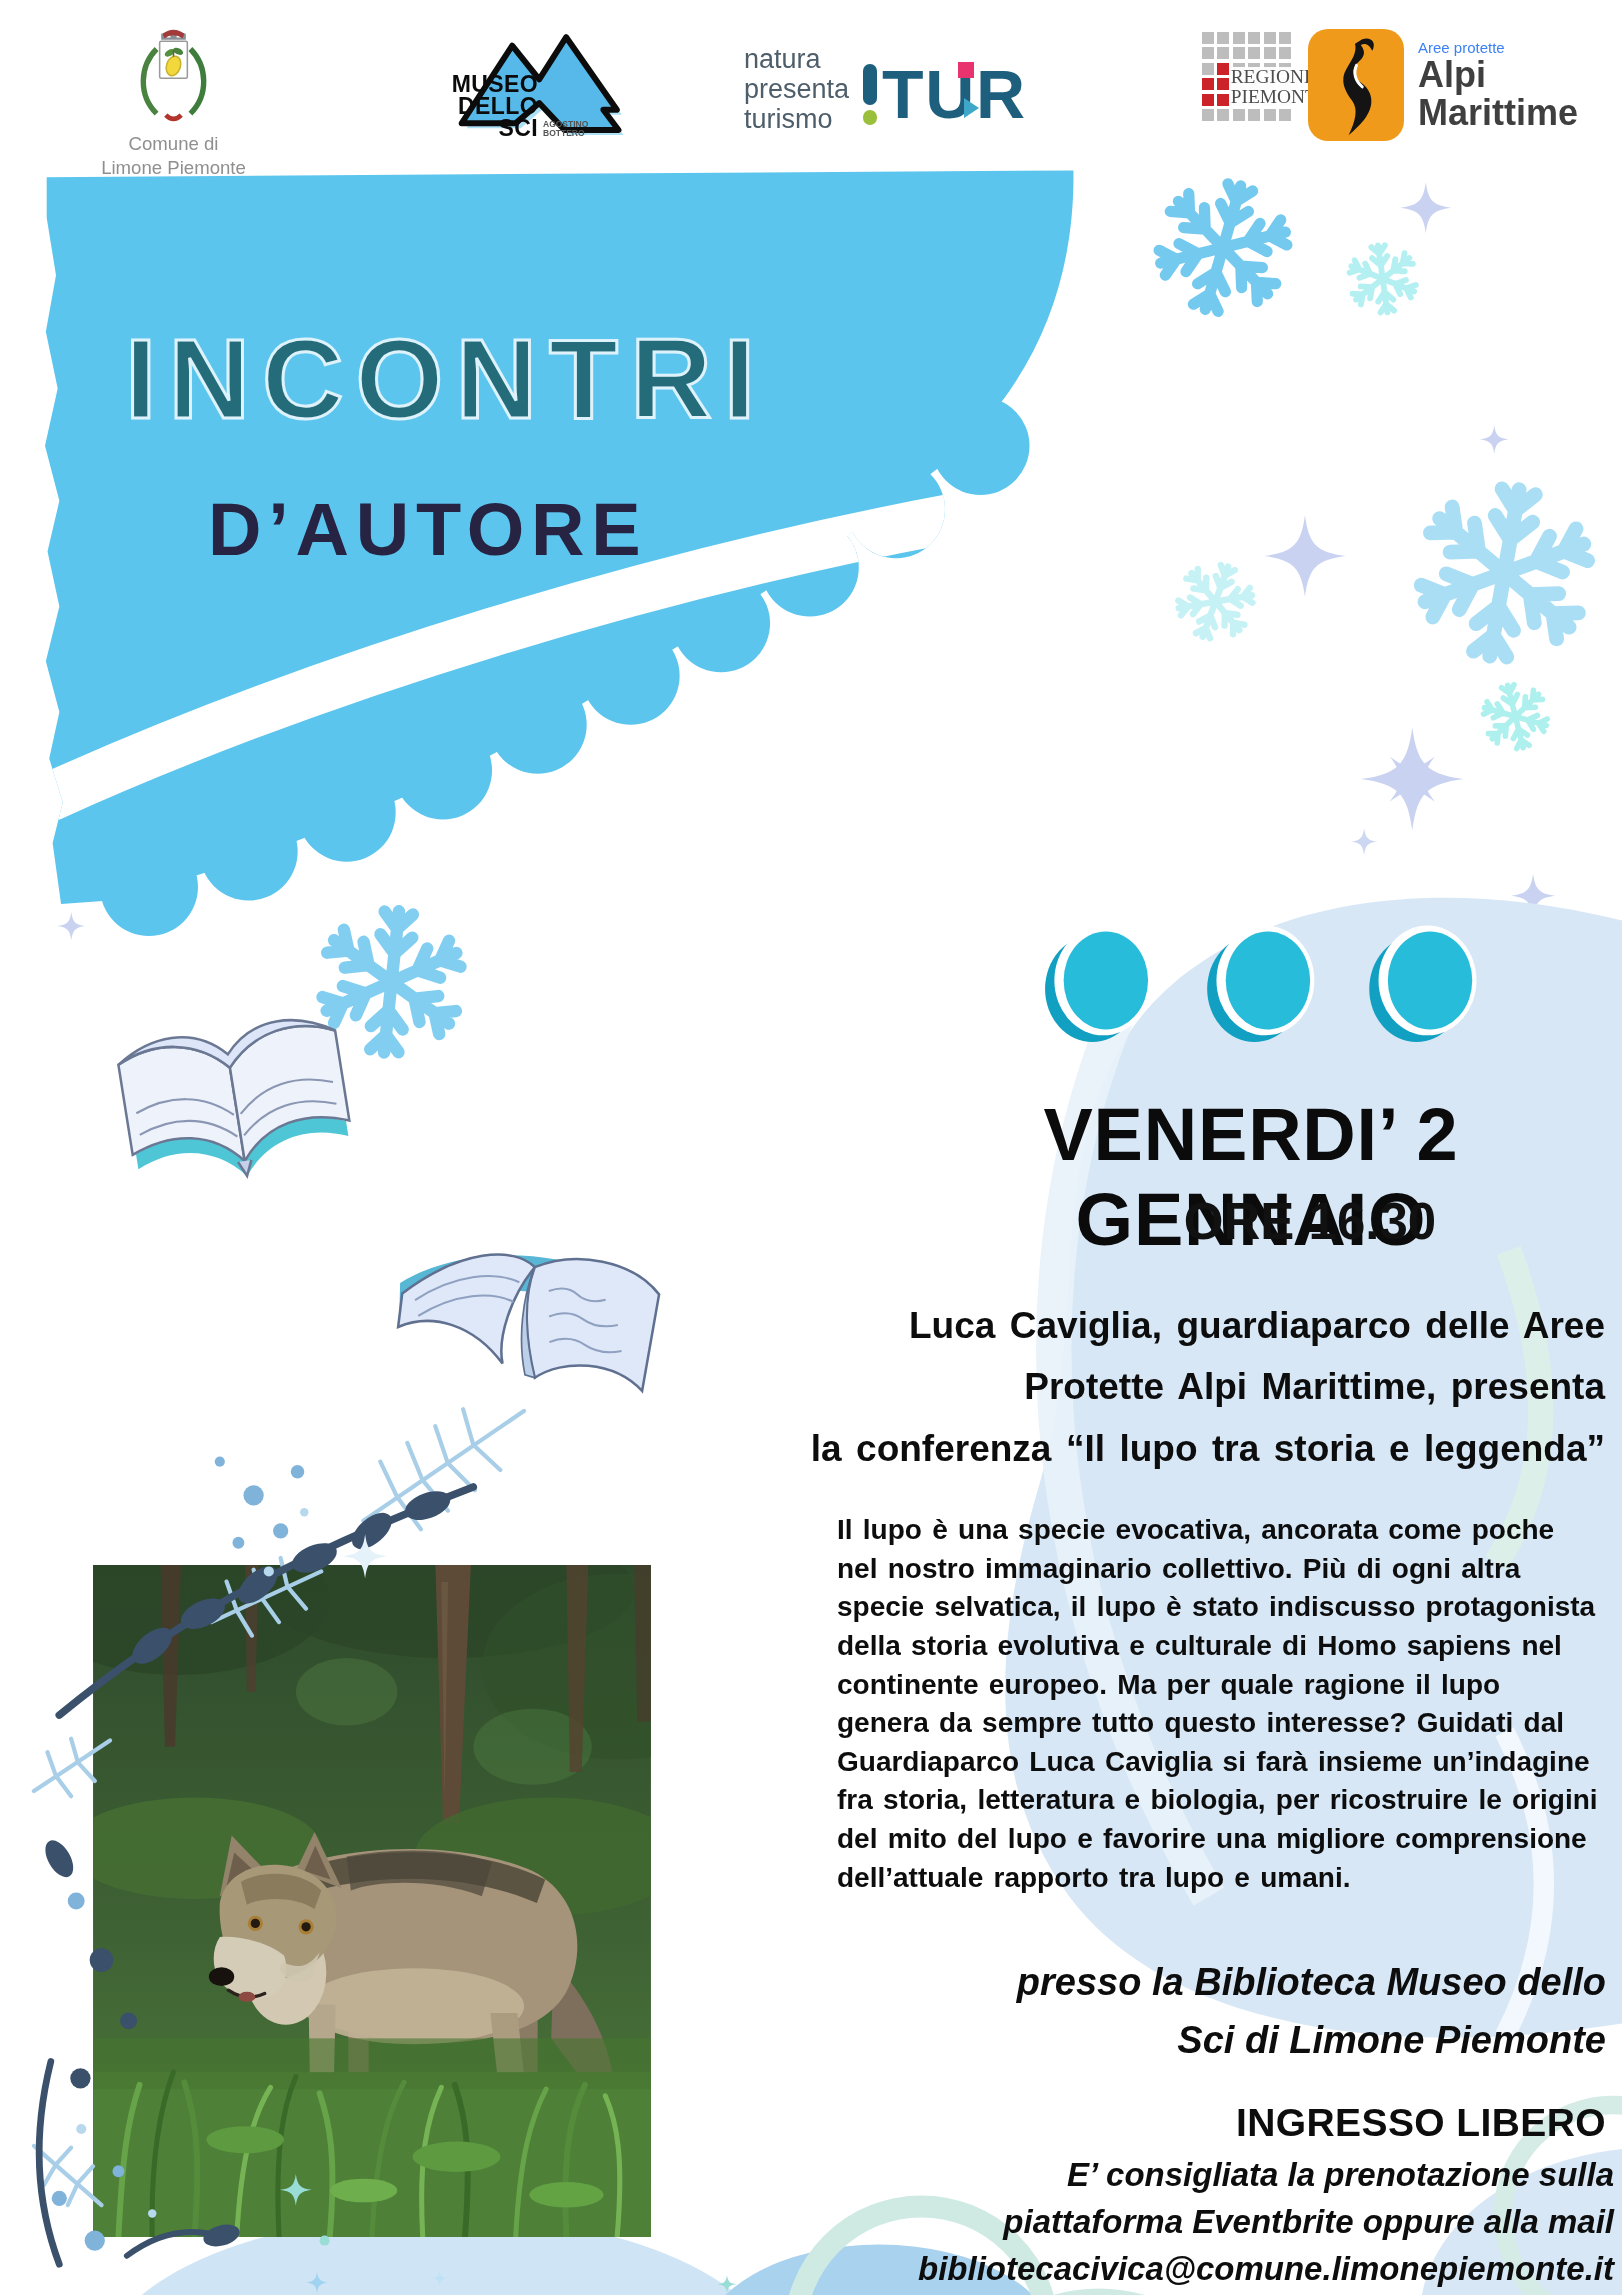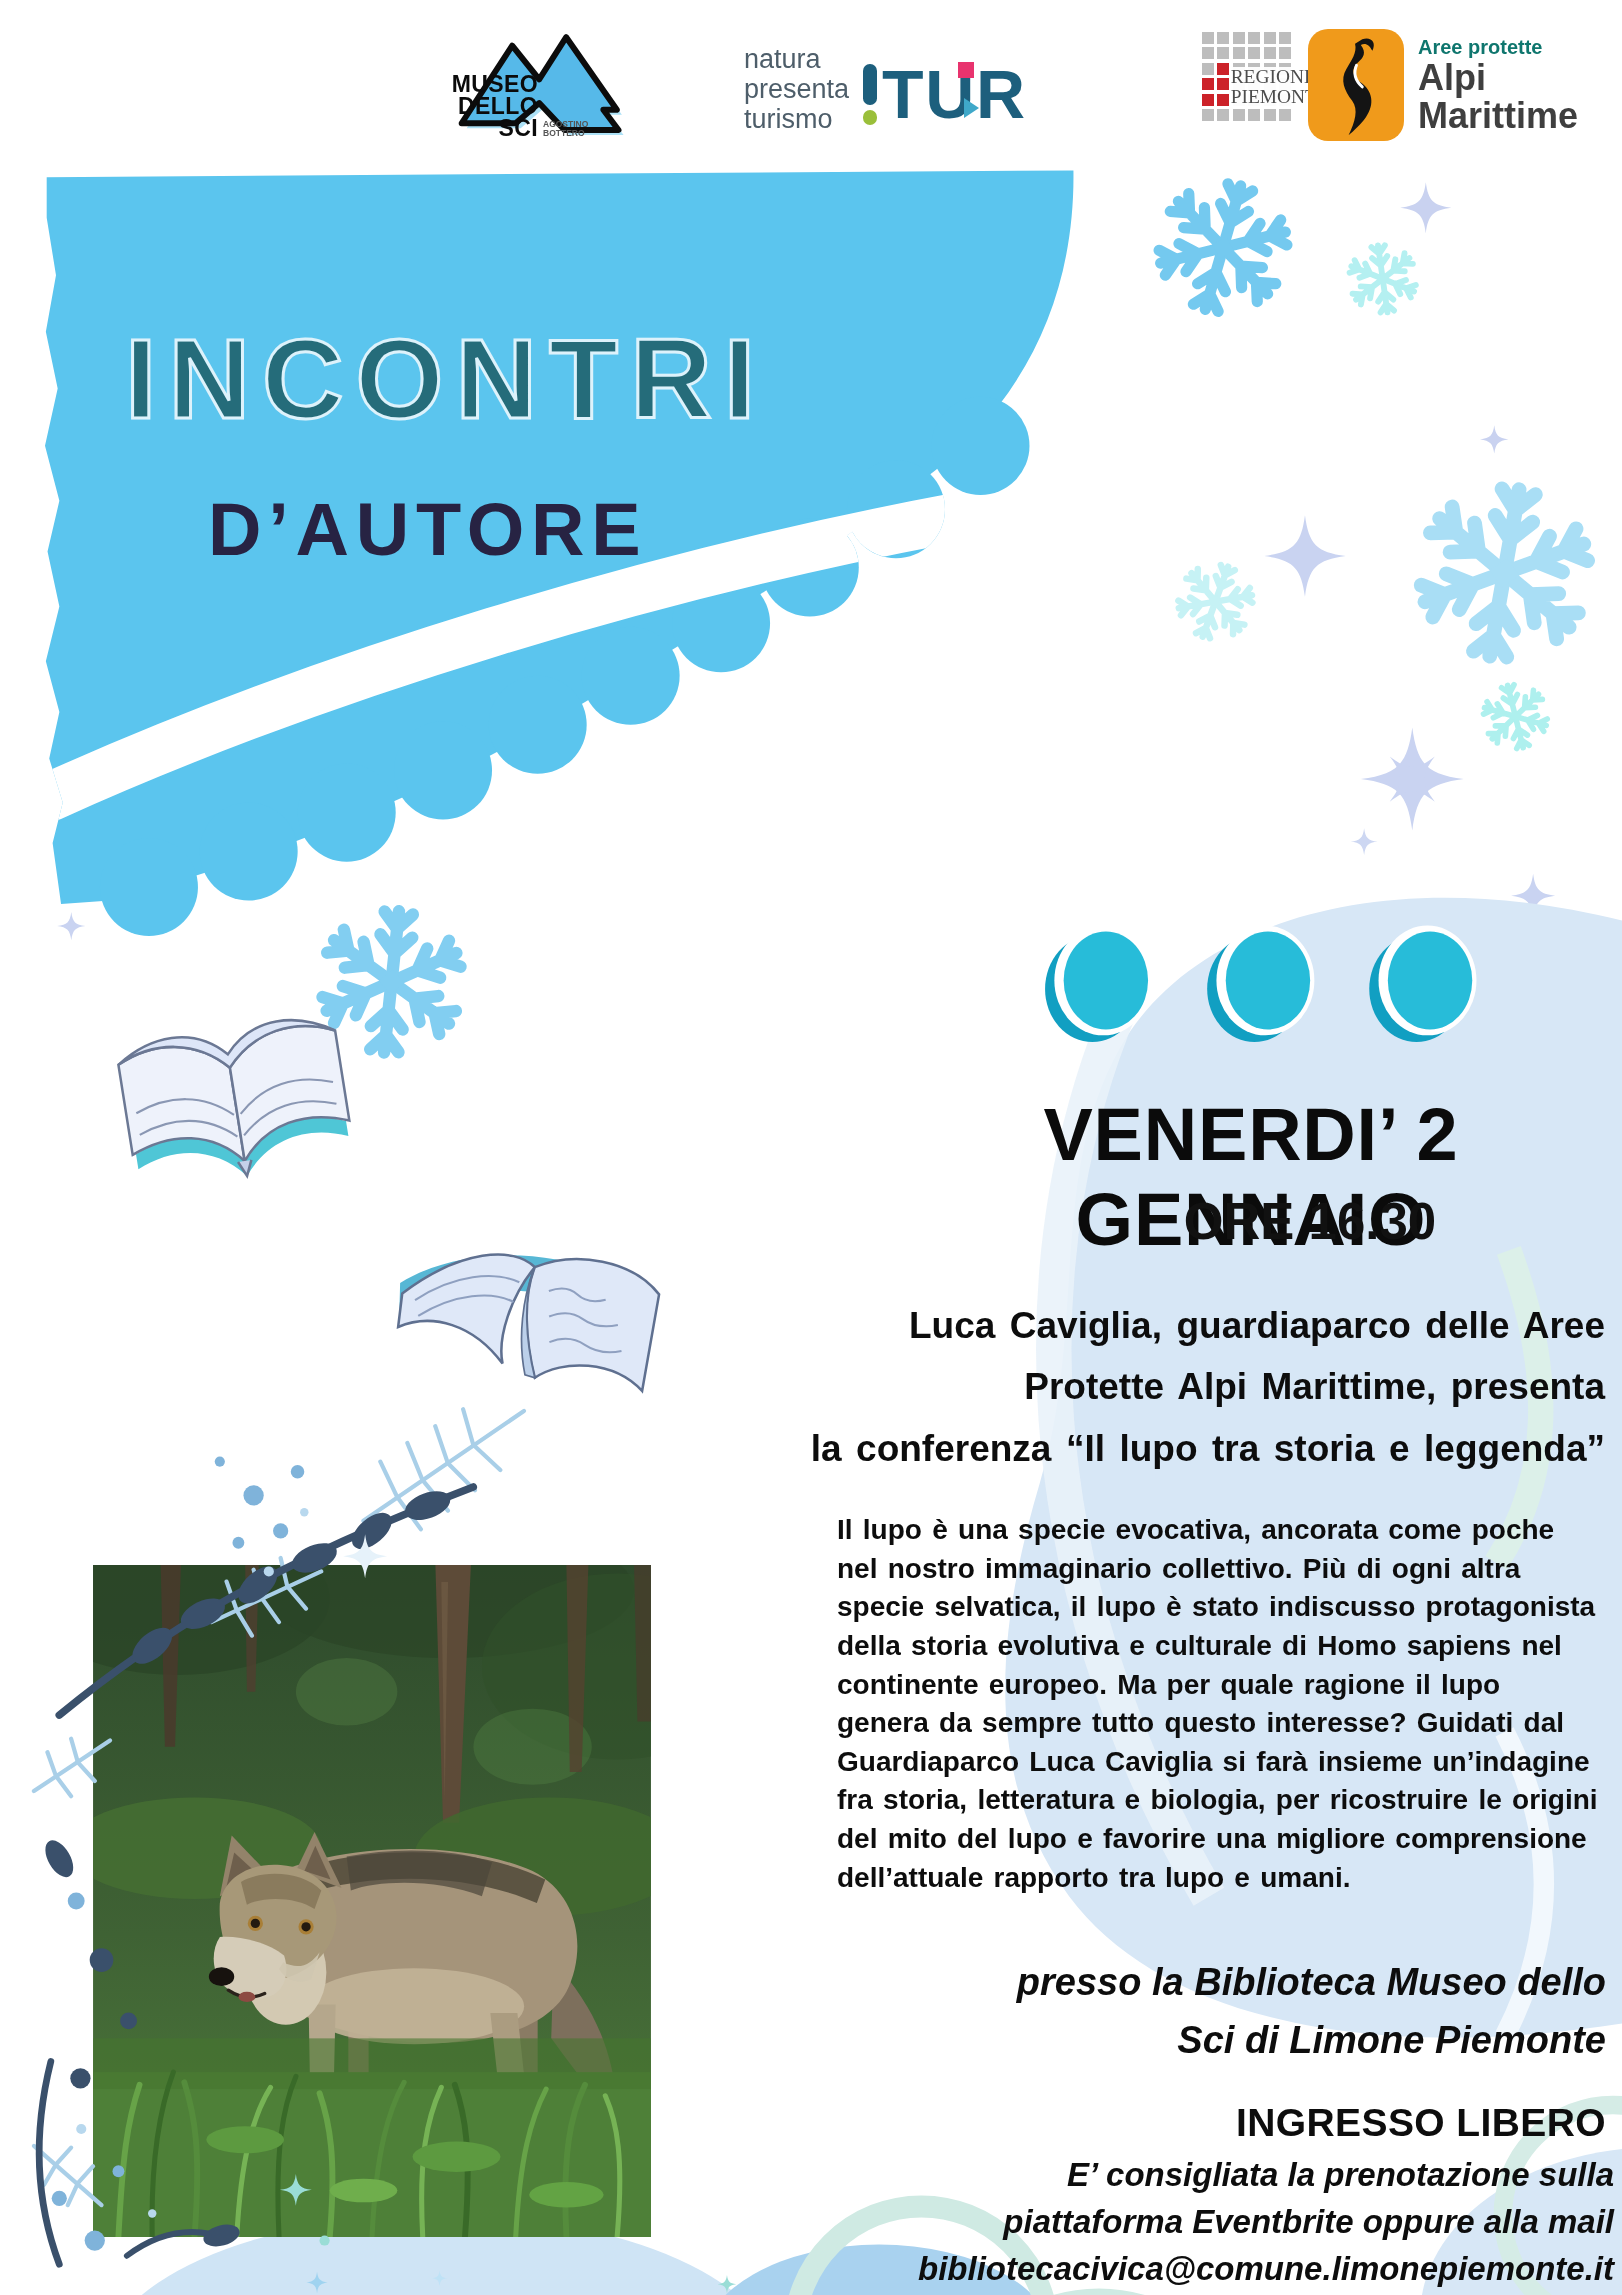--- a/index.html
+++ b/index.html
@@ -34,21 +34,21 @@
   .logo-regione{left:1202px;top:32px;width:101px;height:101px;}
   .rg-grid{position:absolute;left:0;top:0;display:grid;grid-template-columns:repeat(6,12px);grid-auto-rows:12px;gap:3.4px;}
   .rg-grid i{display:block;background:#bdbdbd;}
   .rg-grid i.red{background:var(--c-regione-red,#cc2229);}
   .rg-text{position:absolute;left:27px;top:35px;font-family:"Liberation Serif",serif;
     font-size:19.4px;line-height:1.05;color:#4d4d4d;}
   .rg-text span{background:rgba(255,255,255,.95);padding:0 1.7px;display:inline-block;}
   .logo-alpi{left:1308px;top:29px;display:flex;align-items:center;gap:13.5px;}
   .alpi-box{width:112px;height:112px;border-radius:20px;background:var(--c-alpi-orange,#f09a1b);
     display:flex;align-items:center;justify-content:center;}
-  .alpi-text .l1{font-size:20px;font-weight:700;color:#0f766e;}
+  .alpi-text .l1{font-size:15px;font-weight:400;color:#3b82f6;}
   .alpi-text .l2{font-size:36px;font-weight:700;color:#3f3f3f;line-height:1.05;}
 
   
   .blob-svg{left:0;top:167px;}
   .title-1{left:125px;top:314px;font-size:113px;font-weight:700;letter-spacing:12px;
     color:var(--c-title-teal,#256c7a);-webkit-text-stroke:3px #ddf2fb;}
   .title-2{left:208px;top:487px;font-size:74px;font-weight:700;letter-spacing:6.8px;
     color:var(--c-title-navy,#272343);}
 
   
@@ -125,20 +125,38 @@
     <use href="#sym-star8" transform="translate(1671,922) scale(1.45)" style="color:#c9d3f1"></use>
     <use href="#sym-star4" transform="translate(1687,246) scale(0.72)" style="color:#c9d2f0"></use>
     <use href="#sym-star4" transform="translate(1768,520) scale(0.4)" style="color:#c9d2f0"></use>
     <use href="#sym-star4" transform="translate(1544,658) scale(1.15)" style="color:#c9d3f1"></use>
     <use href="#sym-star4" transform="translate(1814,1060) scale(0.62)" style="color:#c9d3f1"></use>
     <use href="#sym-star4" transform="translate(1614,996) scale(0.38)" style="color:#cdd7f2"></use>
     <use href="#sym-star4" transform="translate(84,1096) scale(0.4)" style="color:#c9d3f1"></use>
     <use href="#sym-star4" transform="translate(1090,590) scale(0.55)" style="color:#d3dcf4"></use>
   </svg>
 
+  <div class="abs logo-comune">
+    <svg class="crest" width="101" height="100" viewBox="0 0 120 130">
+      <path d="M44 14 h32 v-8 h-7 v5 h-5 v-5 h-8 v5 h-5 v-5 h-7 Z" fill="#8a8f96"></path>
+      <path d="M46 6 Q60 -4 74 6 L72 12 Q60 4 48 12 Z" fill="#a33b3b"></path>
+      <rect x="42" y="16" width="36" height="48" rx="2" fill="#ffffff" stroke="#9a9a9a" stroke-width="2"></rect>
+      <ellipse cx="60" cy="48" rx="9" ry="13" fill="#f2d83c" stroke="#c9b22e" stroke-width="2" transform="rotate(18 60 48)"></ellipse>
+      <ellipse cx="55" cy="31" rx="7" ry="4" fill="#55923f" transform="rotate(-30 55 31)"></ellipse>
+      <ellipse cx="66" cy="29" rx="7" ry="4" fill="#4a8340" transform="rotate(25 66 29)"></ellipse>
+      <path d="M60 36 L60 28" stroke="#6b5b2a" stroke-width="2"></path>
+      <path d="M38 26 C16 48 14 86 38 110" fill="none" stroke="#4a8340" stroke-width="7"></path>
+      <path d="M82 26 C104 48 106 86 82 110" fill="none" stroke="#3f7d3c" stroke-width="7"></path>
+      <path d="M50 112 Q60 122 70 112" fill="none" stroke="#b2342c" stroke-width="6"></path>
+    </svg>
+    <div class="cap">
+      <div>Comune di</div>
+      <div>Limone Piemonte</div>
+    </div>
+  </div>
 
   <div class="abs logo-museo" style="position:absolute;">
     <svg width="194" height="135" viewBox="0 0 230 160" style="position:absolute;left:0;top:0">
       <path d="M28 120 L88 28 L120 68 L152 18 L212 104 L196 104 L214 128 L150 128 L120 96 L92 120 Z" fill="#74cdf0" opacity=".6" transform="translate(6,6)"></path>
       <path d="M28 120 L88 28 L120 68 L152 18 L212 104 L196 104 L214 128 L150 128 L120 96 L92 120 Z" fill="var(--c-museo-blue,#56b9e9)" stroke="#0c0c0c" stroke-width="7" stroke-linejoin="round"></path>
     </svg>
     <div class="mword">
       <div>MUSEO</div>
       <div>DELLO</div>
       <div>SCI</div>

